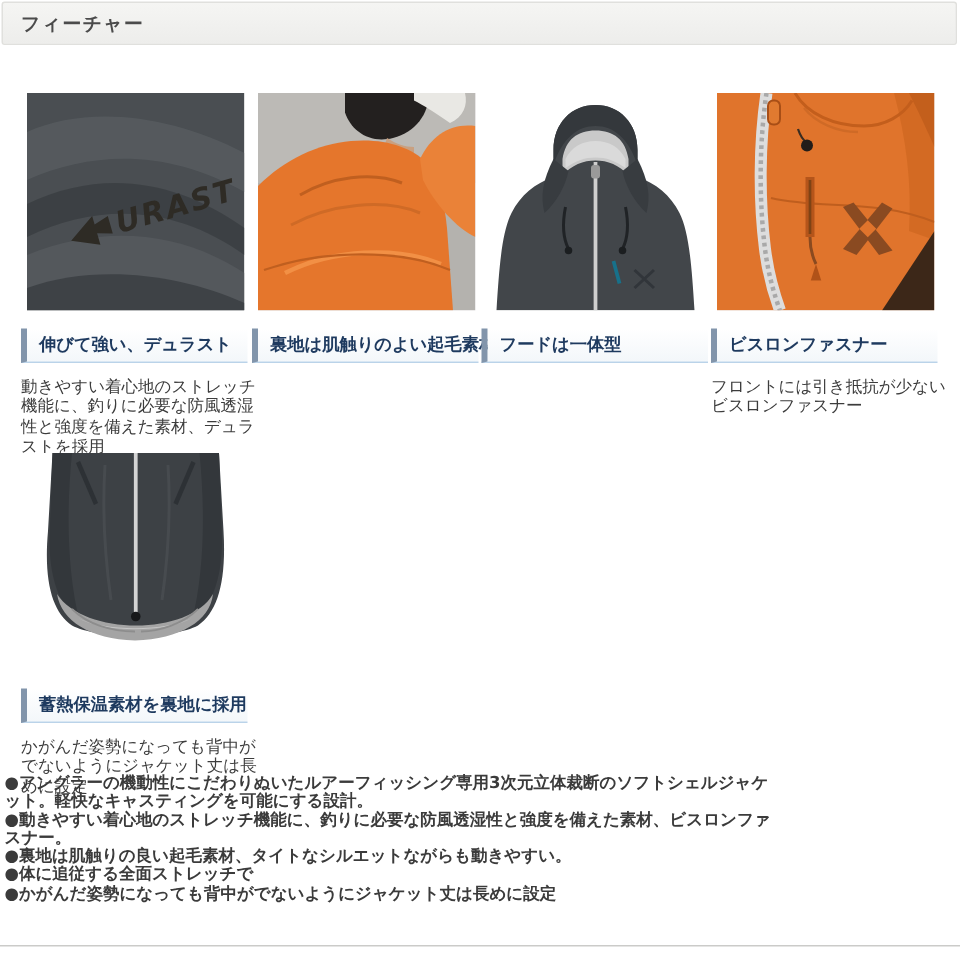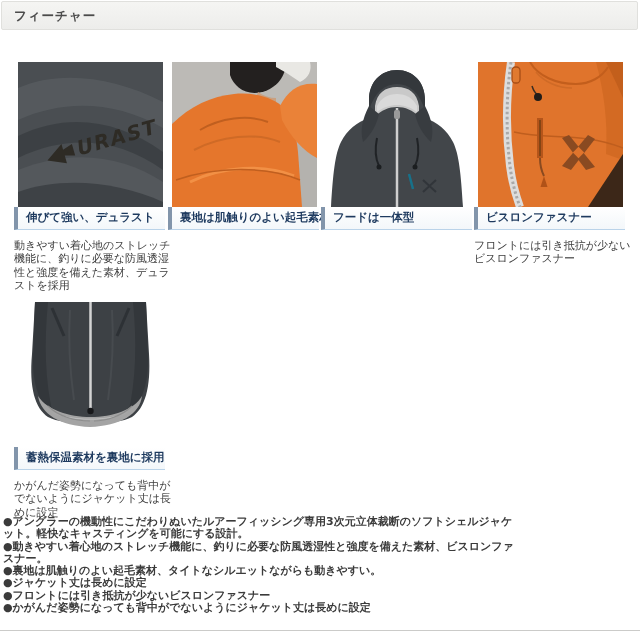--- a/index.html
+++ b/index.html
@@ -17,21 +17,21 @@
   }
   .header-bar .title{
     position:absolute;left:12px;top:0;line-height:27px;
     font-size:12.5px;font-weight:bold;color:#4b4b4b;letter-spacing:1px;
   }
   
   .col{position:absolute;width:151px;}
   .photo{width:145px;height:145px;margin-left:4px;overflow:hidden;background:#eee;}
   .photo svg{display:block;}
   .cap{
-    box-sizing:border-box;width:151px;margin-top:0;
+    box-sizing:border-box;width:151px;margin-top:12px;
     border-left:4px solid #8295ab;border-bottom:1px solid #bad3e9;
     background:linear-gradient(#ffffff,#f3f7fa);
     padding:3px 2px 4px 8px;
     font-size:11.5px;font-weight:bold;color:#1e3a5f;
     white-space:nowrap;
   }
   .desc{
     margin-top:9px;width:163px;
     font-size:11px;line-height:13.4px;color:#3c3c3c;
   }
@@ -158,19 +158,18 @@
       <circle cx="72.5" cy="109" r="3.2" fill="#17181a"></circle>
     </svg>
   </div>
   <div class="cap">蓄熱保温素材を裏地に採用</div>
   <div class="desc">かがんだ姿勢になっても背中がでないようにジャケット丈は長めに設定</div>
 </div>
 
 <div class="bullets">
   <div>●アングラーの機動性にこだわりぬいたルアーフィッシング専用3次元立体裁断のソフトシェルジャケット。軽快なキャスティングを可能にする設計。</div>
   <div>●動きやすい着心地のストレッチ機能に、釣りに必要な防風透湿性と強度を備えた素材、ビスロンファスナー。</div>
-  <div>●裏地は肌触りのよい起毛素材、タイトなシルエットながらも動きやすい。</div>
-  <div>●ジャケット丈は長めに設定</div>
-  <div>●フロントには引き抵抗が少ないビスロンファスナー</div>
+  <div>●裏地は肌触りの良い起毛素材、タイトなシルエットながらも動きやすい。</div>
+  <div>●体に追従する全面ストレッチで</div>
   <div>●かがんだ姿勢になっても背中がでないようにジャケット丈は長めに設定</div>
 </div>
 
 <div class="divider"></div>
 
 </body></html>

